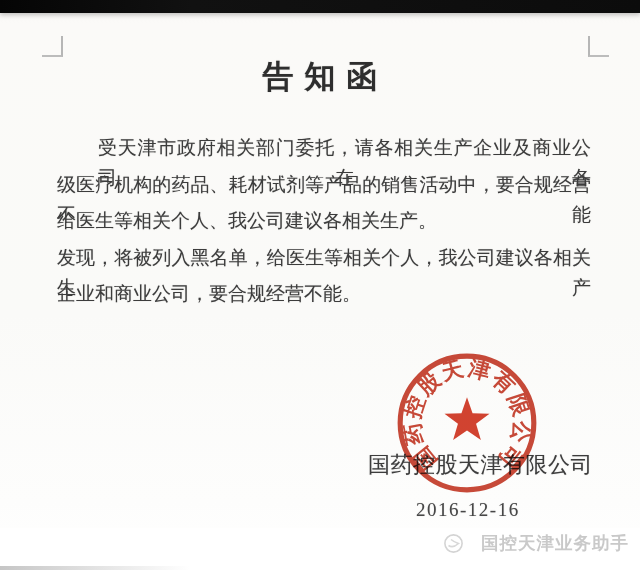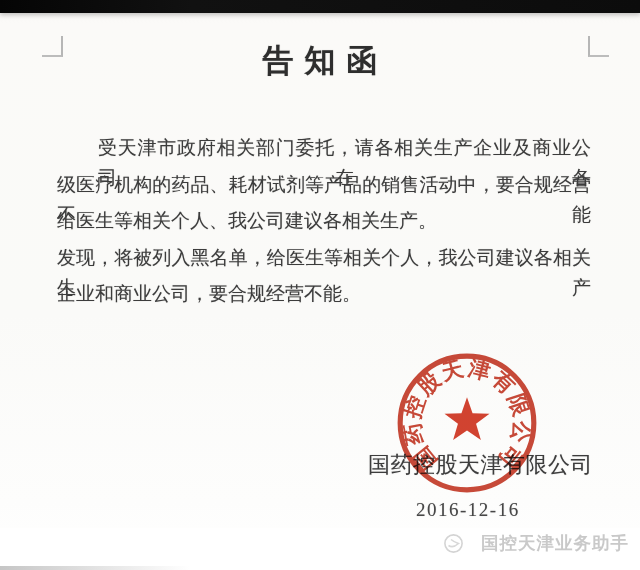--- a/index.html
+++ b/index.html
@@ -20,21 +20,21 @@
   .photo-bottom-edge {
     position:absolute; left:0; bottom:0; width:190px; height:4px;
     background:linear-gradient(90deg,rgba(150,150,150,.55),rgba(190,190,190,.35) 60%,rgba(220,220,220,0));
   }
   
   .margin-mark { position:absolute; top:36px; width:21px; height:21px; }
   .margin-mark.tl { left:42px; border-right:2px solid #b6b6b6; border-bottom:2px solid #bcbcbc; }
   .margin-mark.tr { left:588px; border-left:2px solid #b6b6b6; border-bottom:2px solid #bcbcbc; }
   
   .doc-title {
-    position:absolute; top:40px; left:0; width:640px; text-align:center;
+    position:absolute; top:56px; left:0; width:640px; text-align:center;
     font-size:31px; font-weight:700; letter-spacing:11px; text-indent:11px;
     color:#2e2e2e; text-shadow:0 0 1px rgba(70,70,70,.4);
   }
   
   .doc-body { position:absolute; left:57px; top:133px; width:534px; color:#3c3c3c; }
   .doc-line {
     height:36.5px; font-size:19px; line-height:30px;
     text-shadow:0 0 1px rgba(80,80,80,.35); white-space:nowrap;
   }
   .doc-line.stretch { text-align:justify; text-align-last:justify; white-space:normal; }

